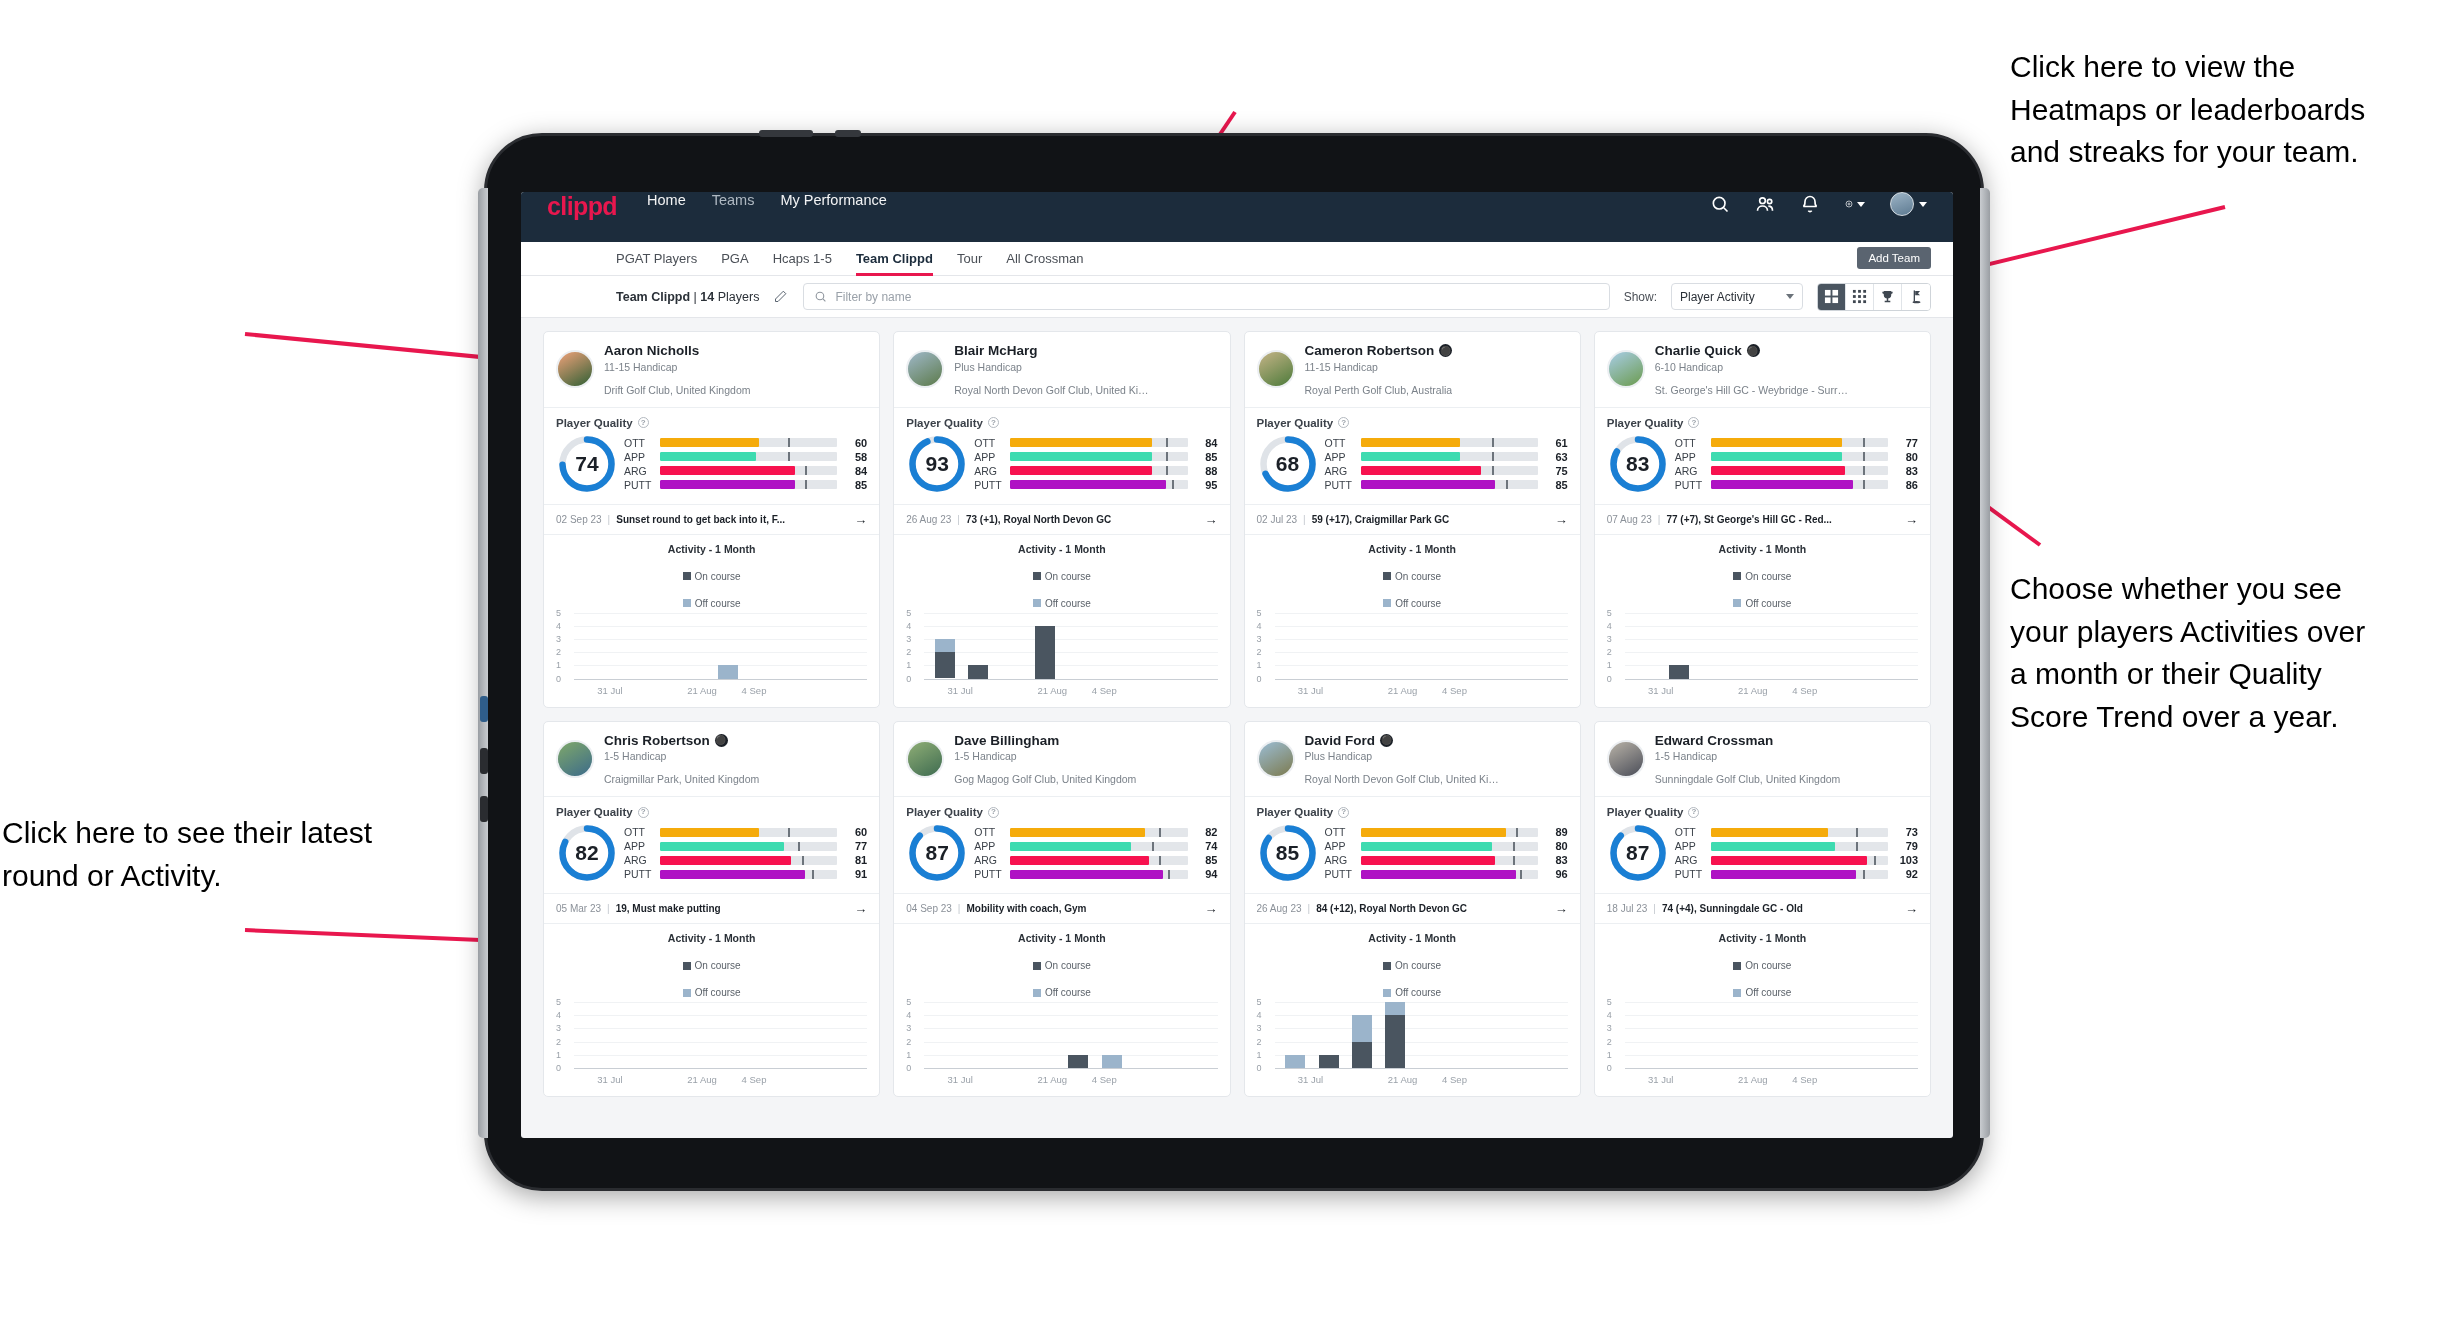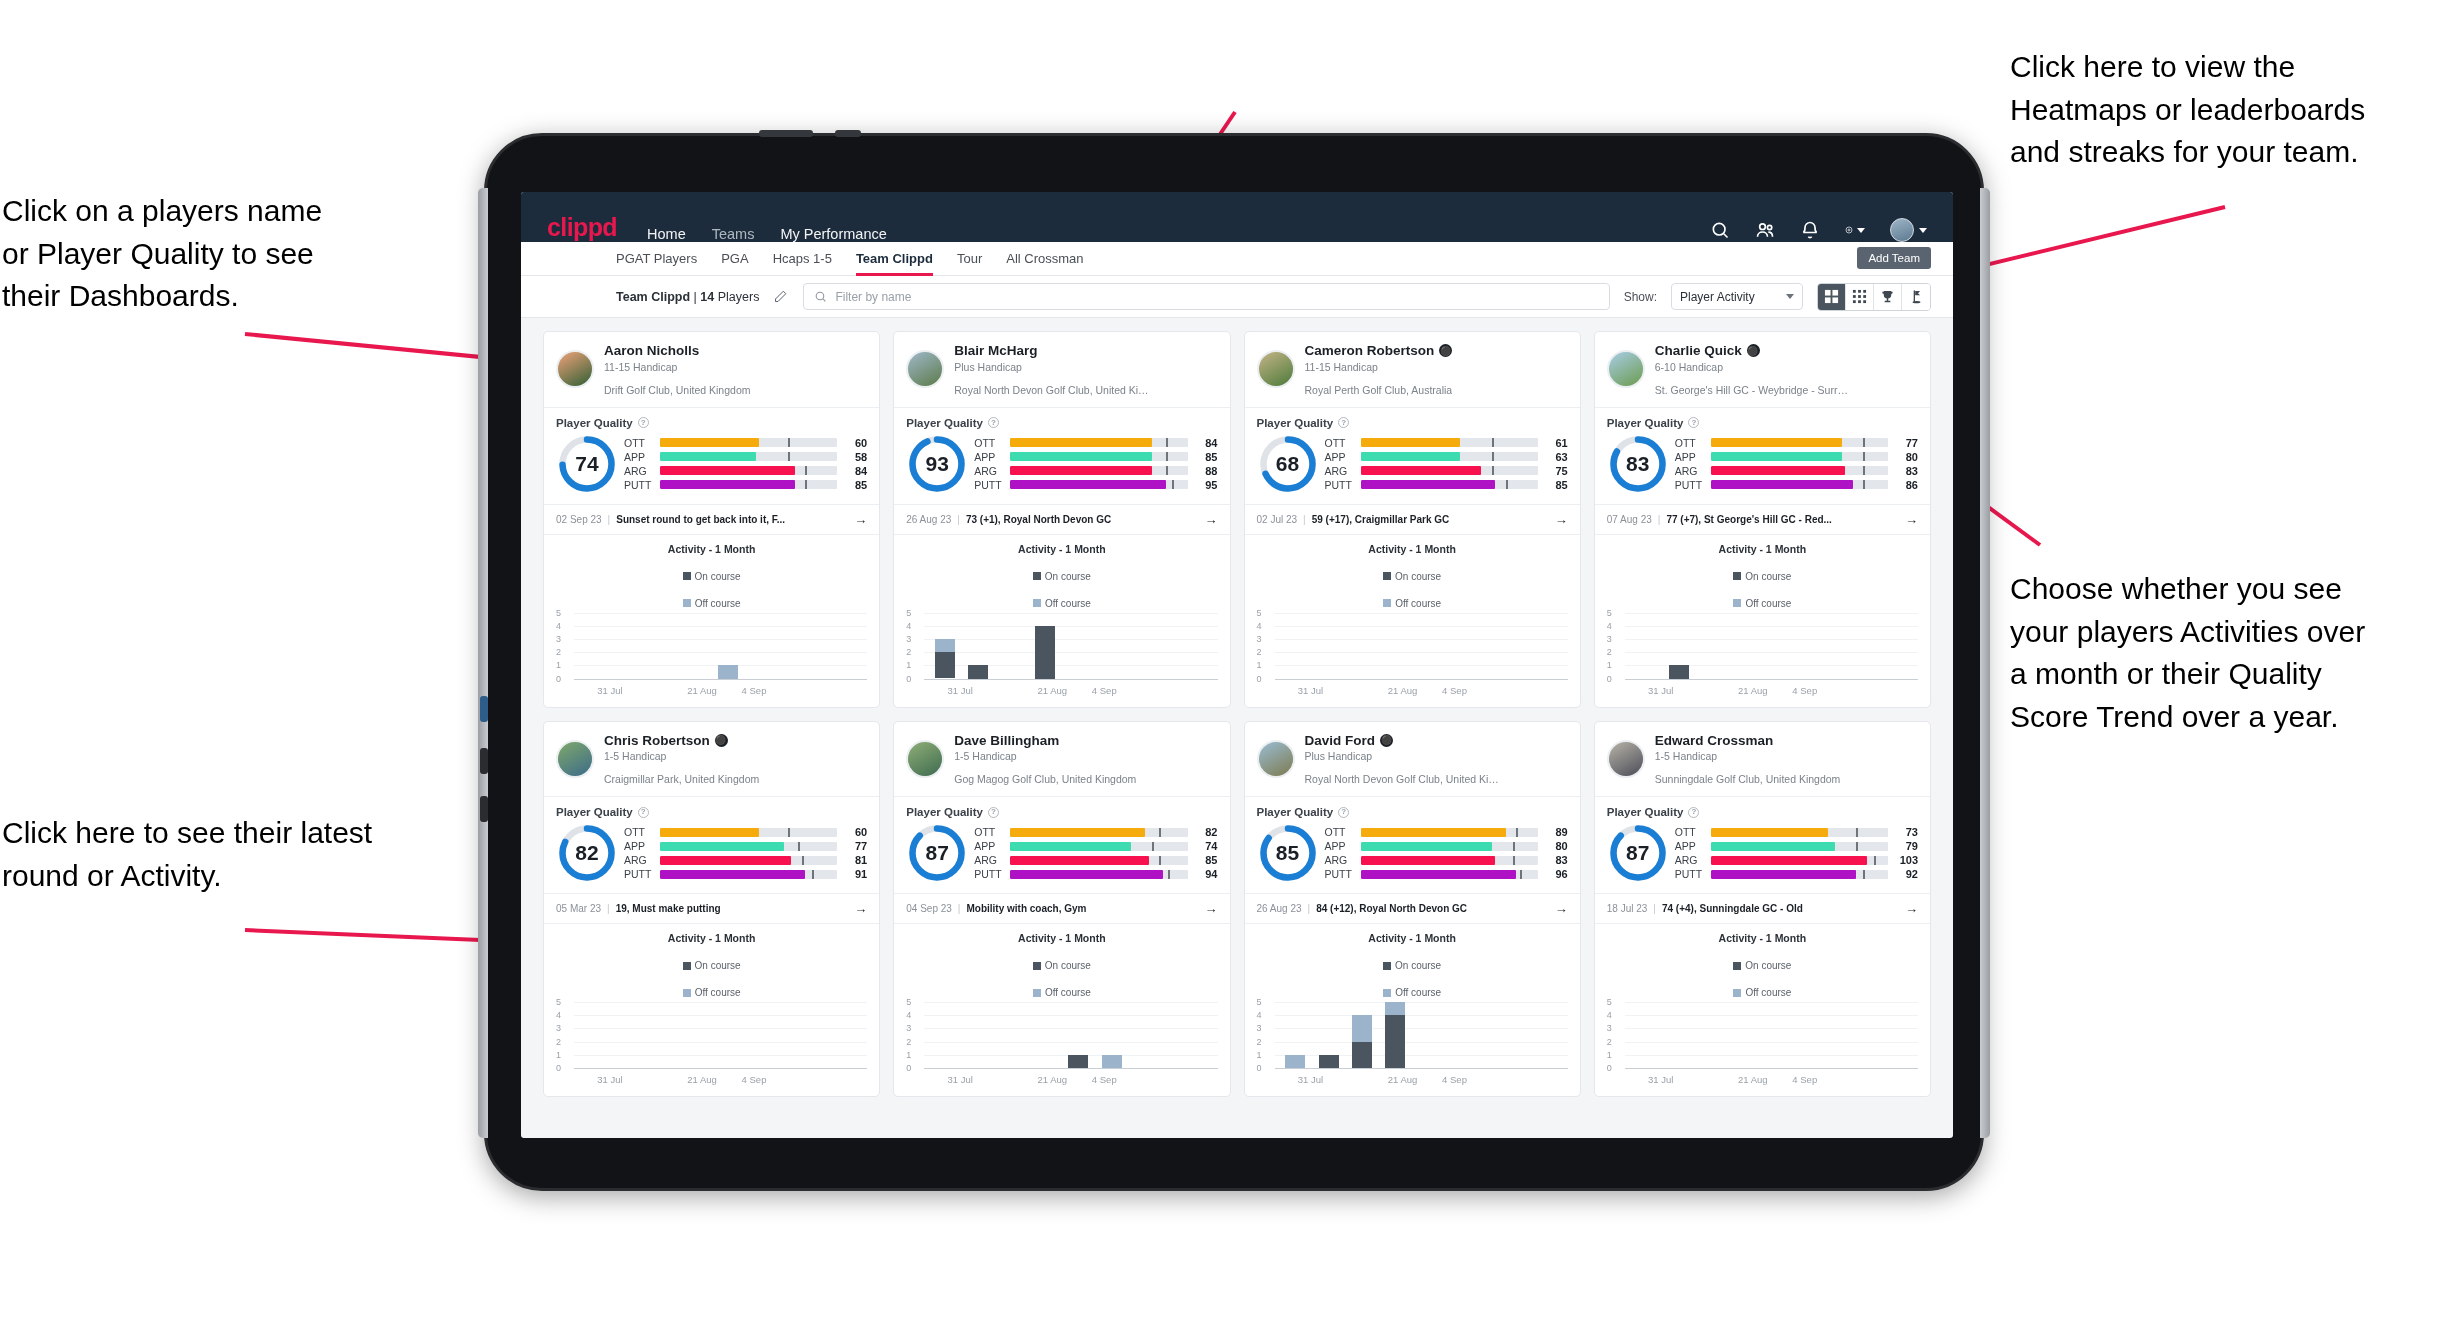--- a/index.html
+++ b/index.html
@@ -58,21 +58,21 @@
     position: absolute; left: 34px; top: 56px;
     width: 1432px; height: 946px;
     background: #f4f5f7;
     overflow: hidden;
     border-radius: 3px;
   }
 
   
   #navbar {
     height: 50px; background: #1c2c3c;
-    display: flex; align-items: flex-end; padding: 0 26px;
+    display: flex; align-items: flex-start; padding: 0 26px;
   }
   #logo {
     color: #e8174e; font-size: 25px; font-weight: 700;
     letter-spacing: -.6px; margin-right: 30px;
   }
   .navlink {
     color: #ffffff; font-size: 14.5px; margin-right: 26px;
     text-decoration: none; opacity: .95;
   }
   .navlink.dim { color: #b7c0c9; }
@@ -198,23 +198,20 @@
   .bar   { position:absolute; bottom:0; width:20px; }
   .bseg-on { background:#4a5560; width:100%; }
   .bseg-off{ background:#9bb4cb; width:100%; }
   .xlab { position:absolute; font-size:9.5px; color:#9aa1a9; transform: translateX(-50%); }
 </style>
 </head>
 <body>
 
 <div id="stage">
 
-  <div class="anno" id="anno-left-top">Click on a players name
-or Player Quality to see
-their Dashboards.</div>
   <div class="anno" id="anno-left-bot">Click here to see their latest
 round or Activity.</div>
   <div class="anno" id="anno-right-top">Click here to view the
 Heatmaps or leaderboards
 and streaks for your team.</div>
   <div class="anno" id="anno-right-bot">Choose whether you see
 your players Activities over
 a month or their Quality
 Score Trend over a year.</div>
 

